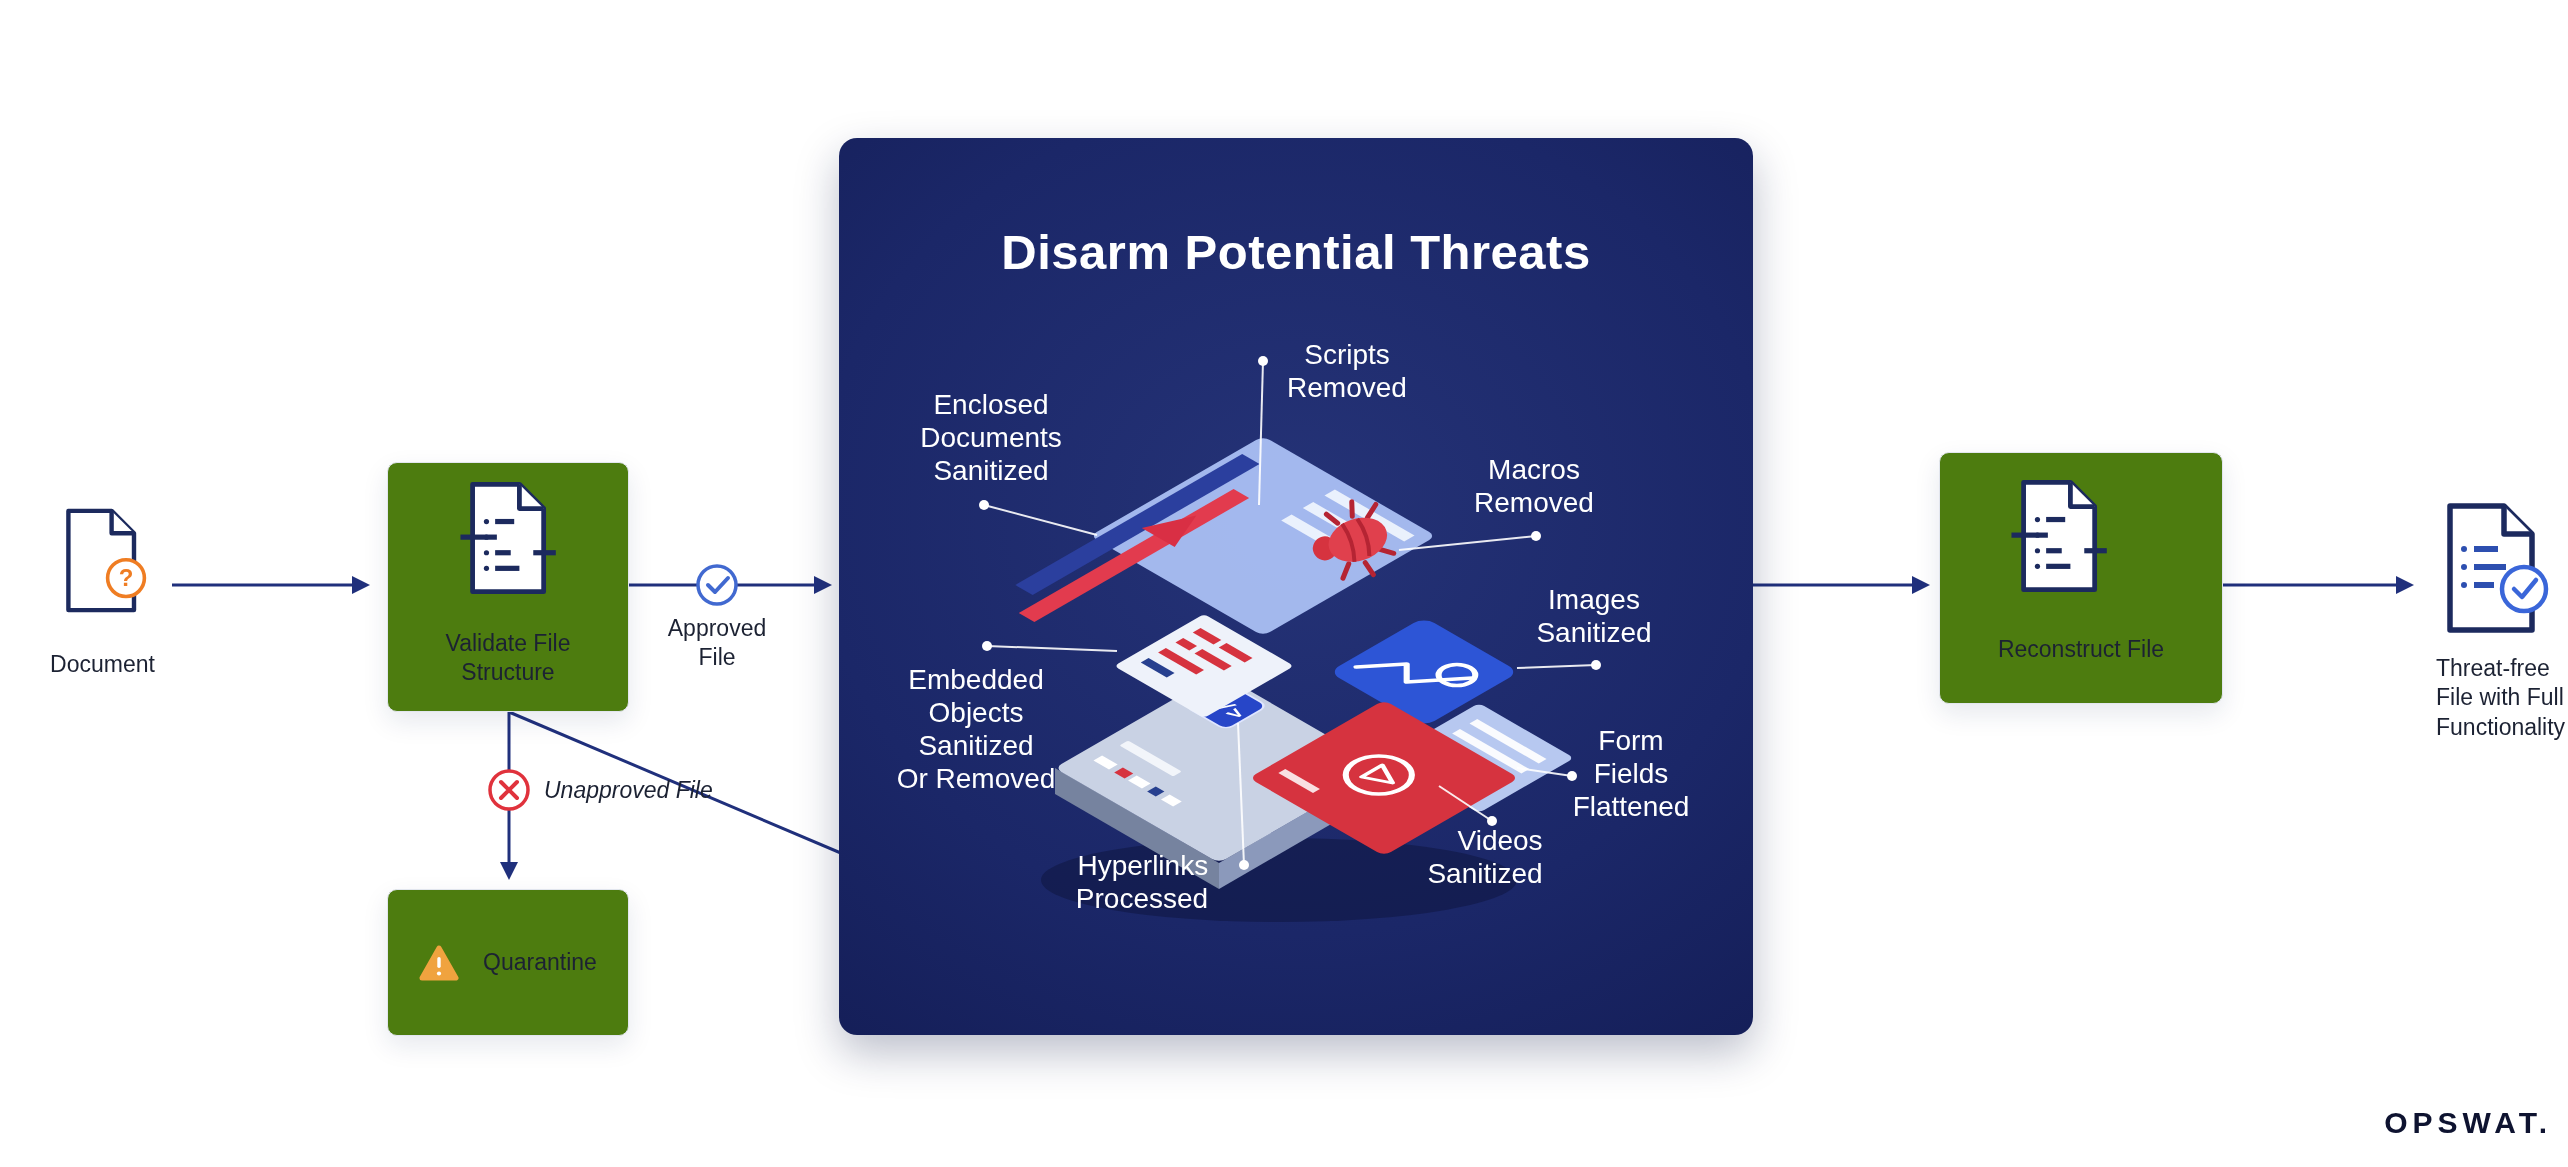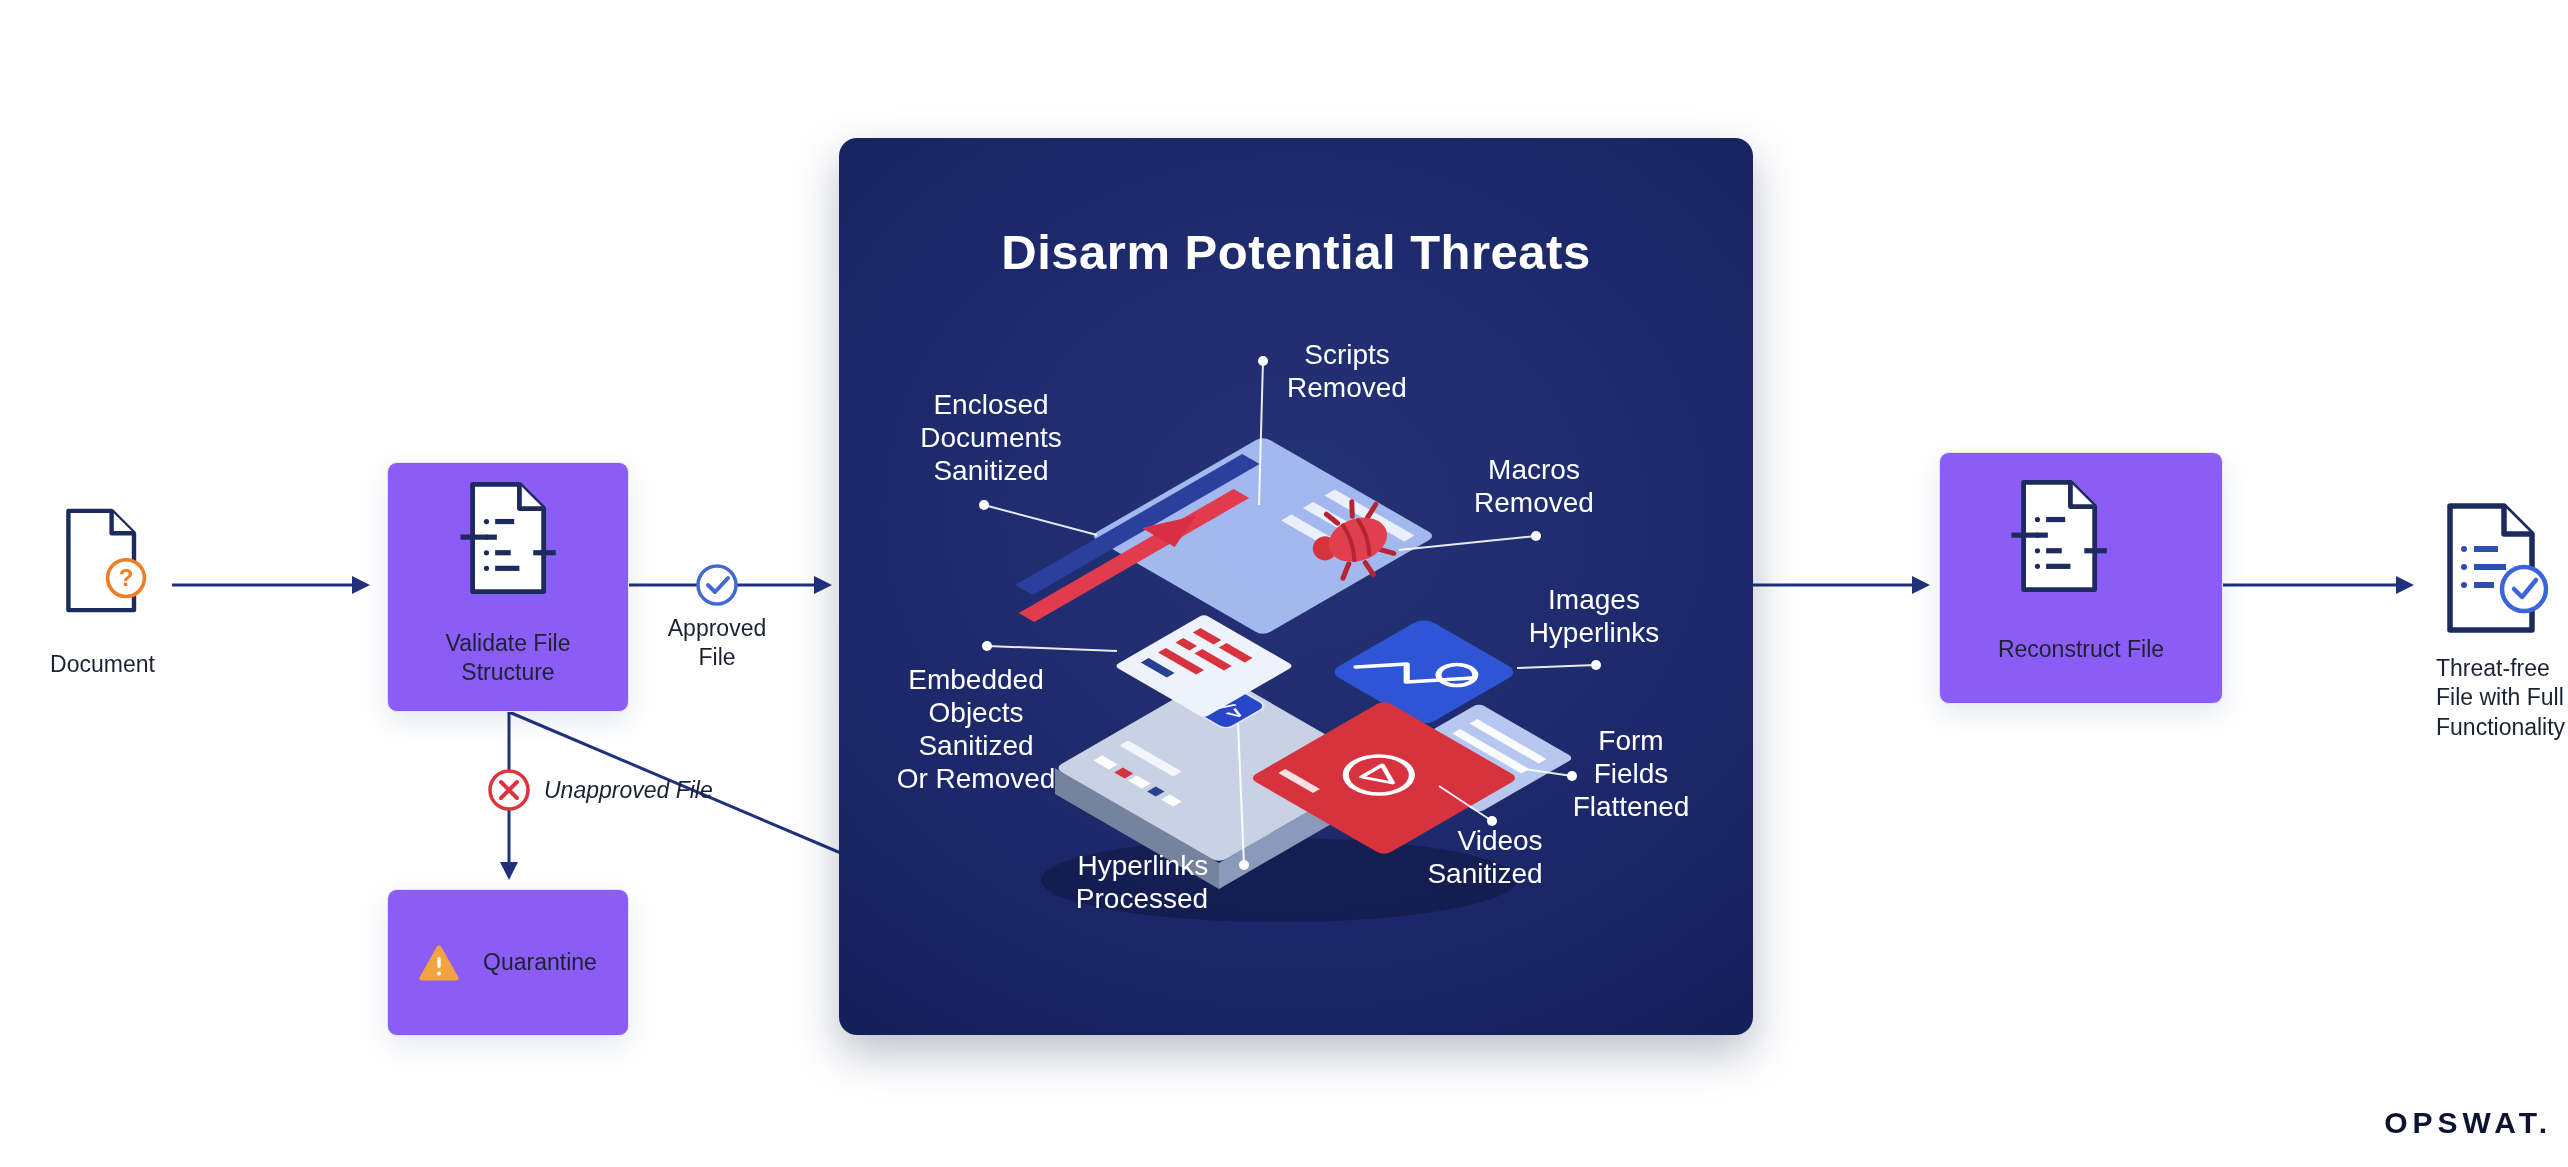--- a/index.html
+++ b/index.html
@@ -3,21 +3,21 @@
 <meta charset="utf-8">
 <style>
   * { margin:0; padding:0; box-sizing:border-box; }
   html,body { background:#ffffff; }
   .canvas {
     position:relative; width:2568px; height:1167px; background:#ffffff;
     font-family:"Liberation Sans", sans-serif; color:#1c2233; overflow:hidden;
   }
   .flow-svg { position:absolute; left:0; top:0; width:2568px; height:1167px; pointer-events:none; }
   .node-box {
-    position:absolute; background:#8b5cf6; border:1.5px solid #e2e6ee; border-radius:10px;
+    position:absolute; background:#4d7c0f; border:1.5px solid #e2e6ee; border-radius:10px;
     box-shadow:0 10px 26px rgba(24,36,86,.10);
   }
   .flow-label {
     position:absolute; font-size:23px; line-height:1.28; color:#1c2233;
     white-space:pre-line; text-align:center;
   }
   .flow-label.left { text-align:left; }
   .box-label {
     position:absolute; left:0; width:100%; text-align:center; font-size:23px; line-height:1.28;
     color:#1c2233; white-space:pre-line;
@@ -246,21 +246,21 @@
     <div class="panel-title">Disarm Potential Threats</div>
 
     <div class="callout co-scripts">Scripts
 Removed</div>
     <div class="callout co-enclosed">Enclosed
 Documents
 Sanitized</div>
     <div class="callout co-macros">Macros
 Removed</div>
     <div class="callout co-images">Images
-Hyperlinks</div>
+Sanitized</div>
     <div class="callout co-embedded">Embedded
 Objects
 Sanitized
 Or Removed</div>
     <div class="callout co-form">Form
 Fields
 Flattened</div>
     <div class="callout co-videos">Videos
 Sanitized</div>
     <div class="callout co-hyperlinks">Hyperlinks

